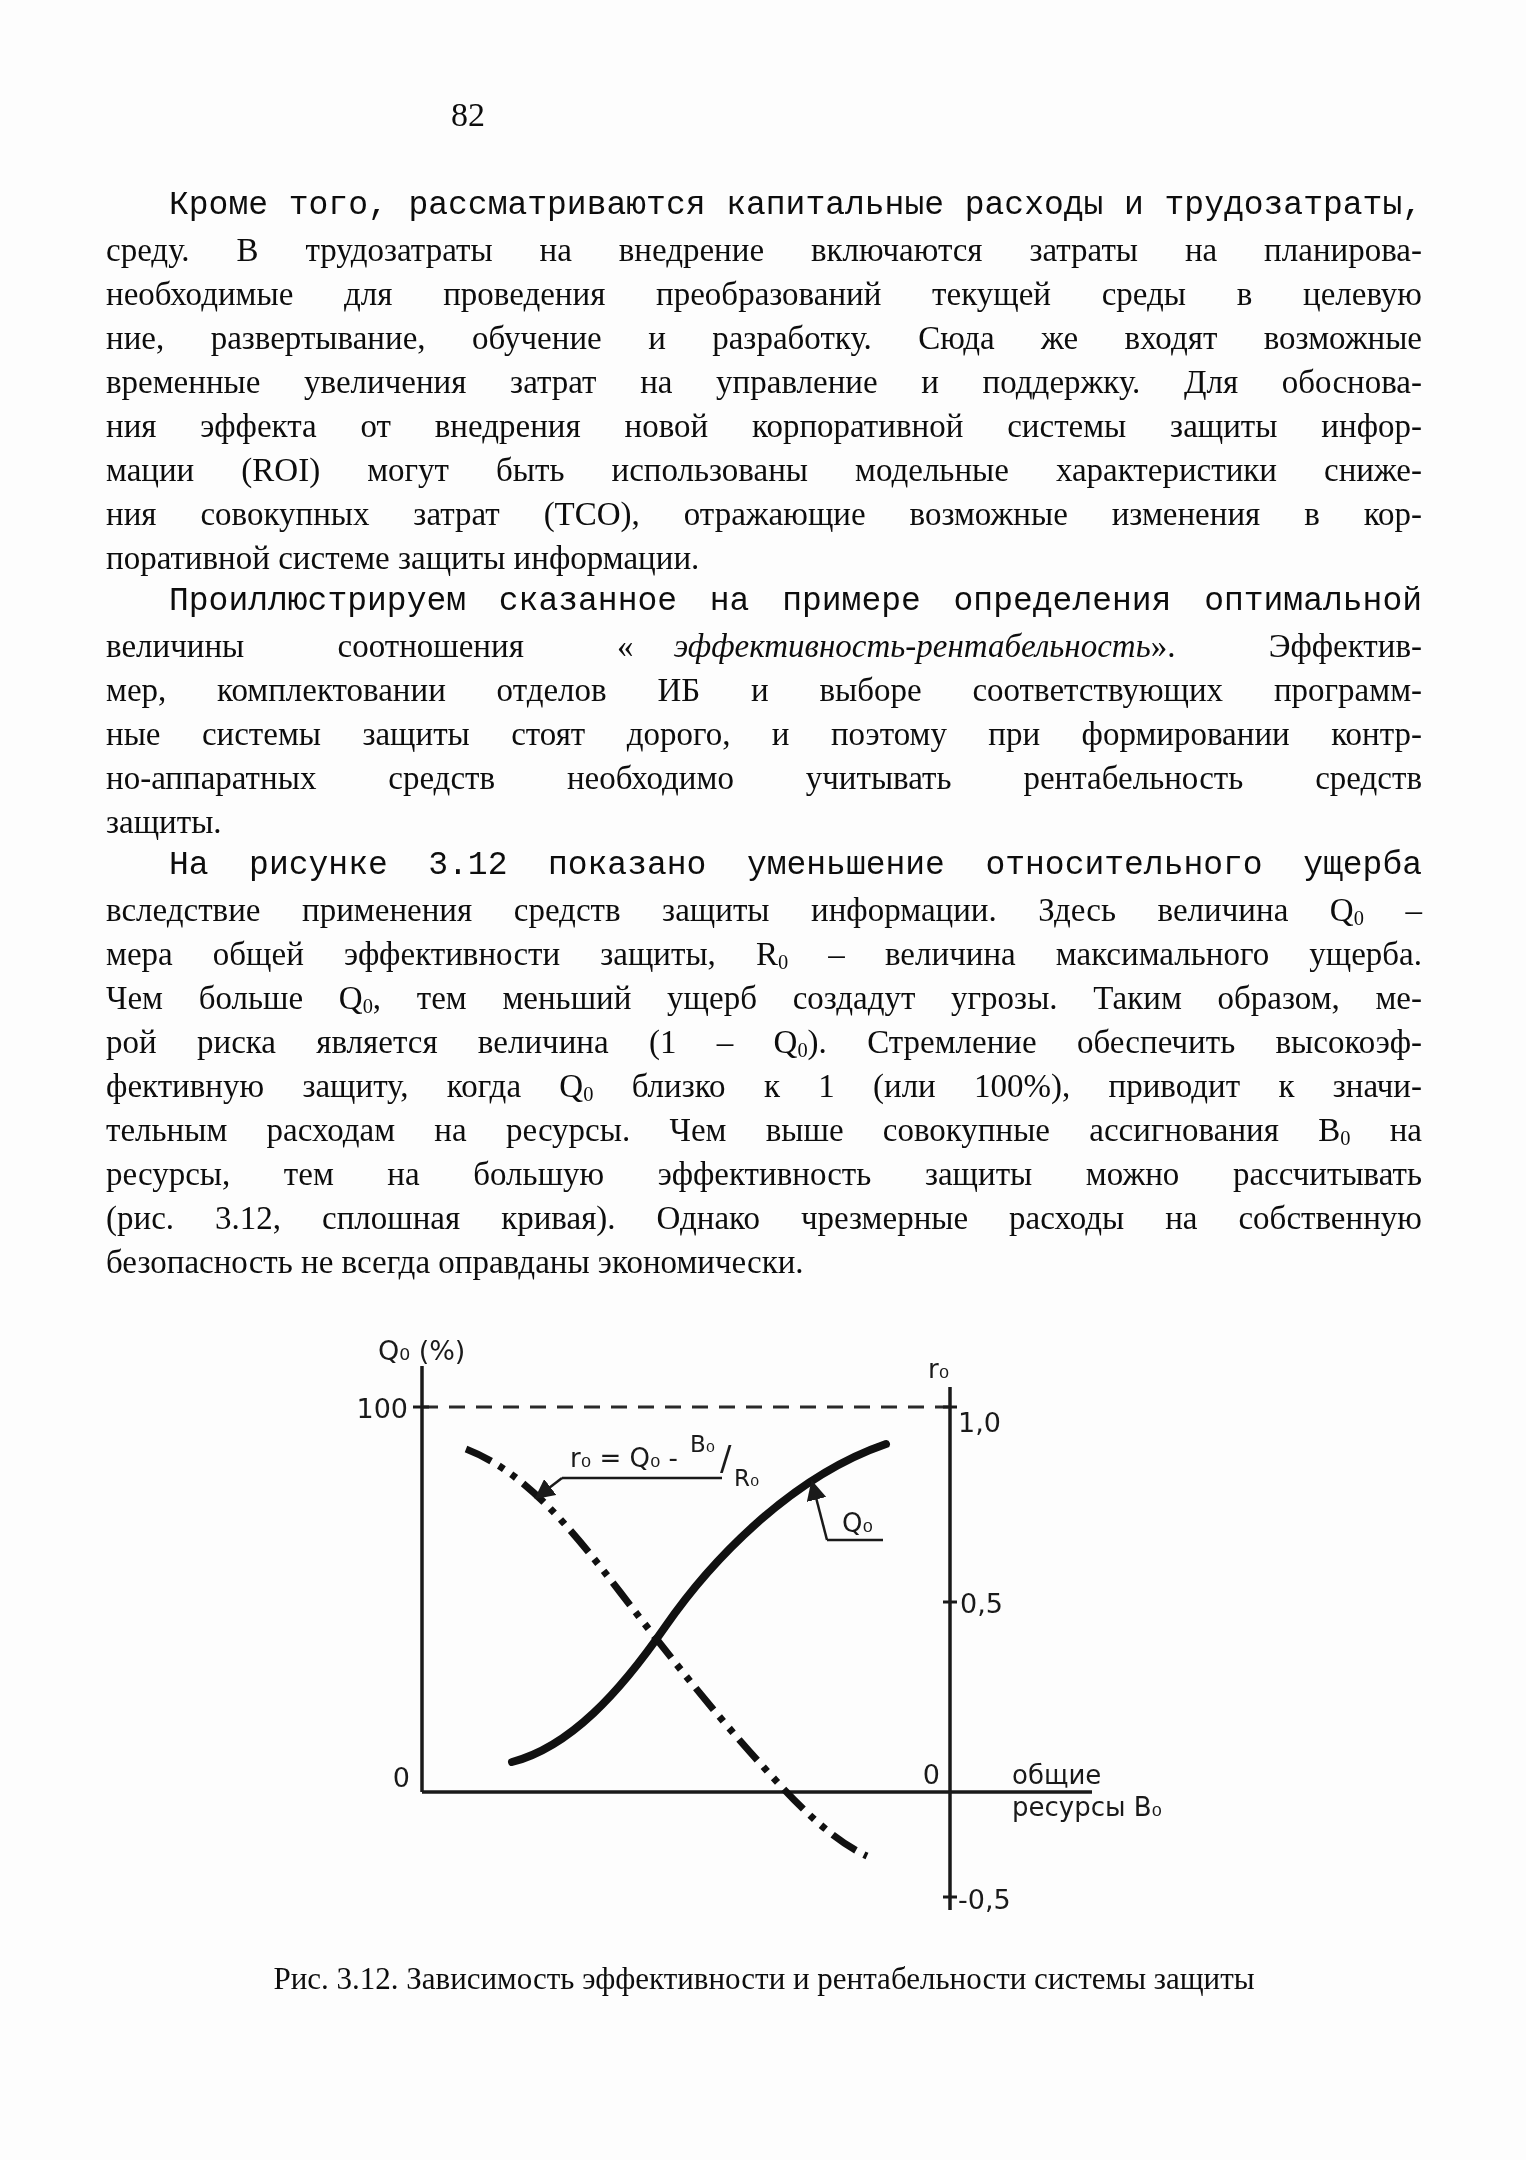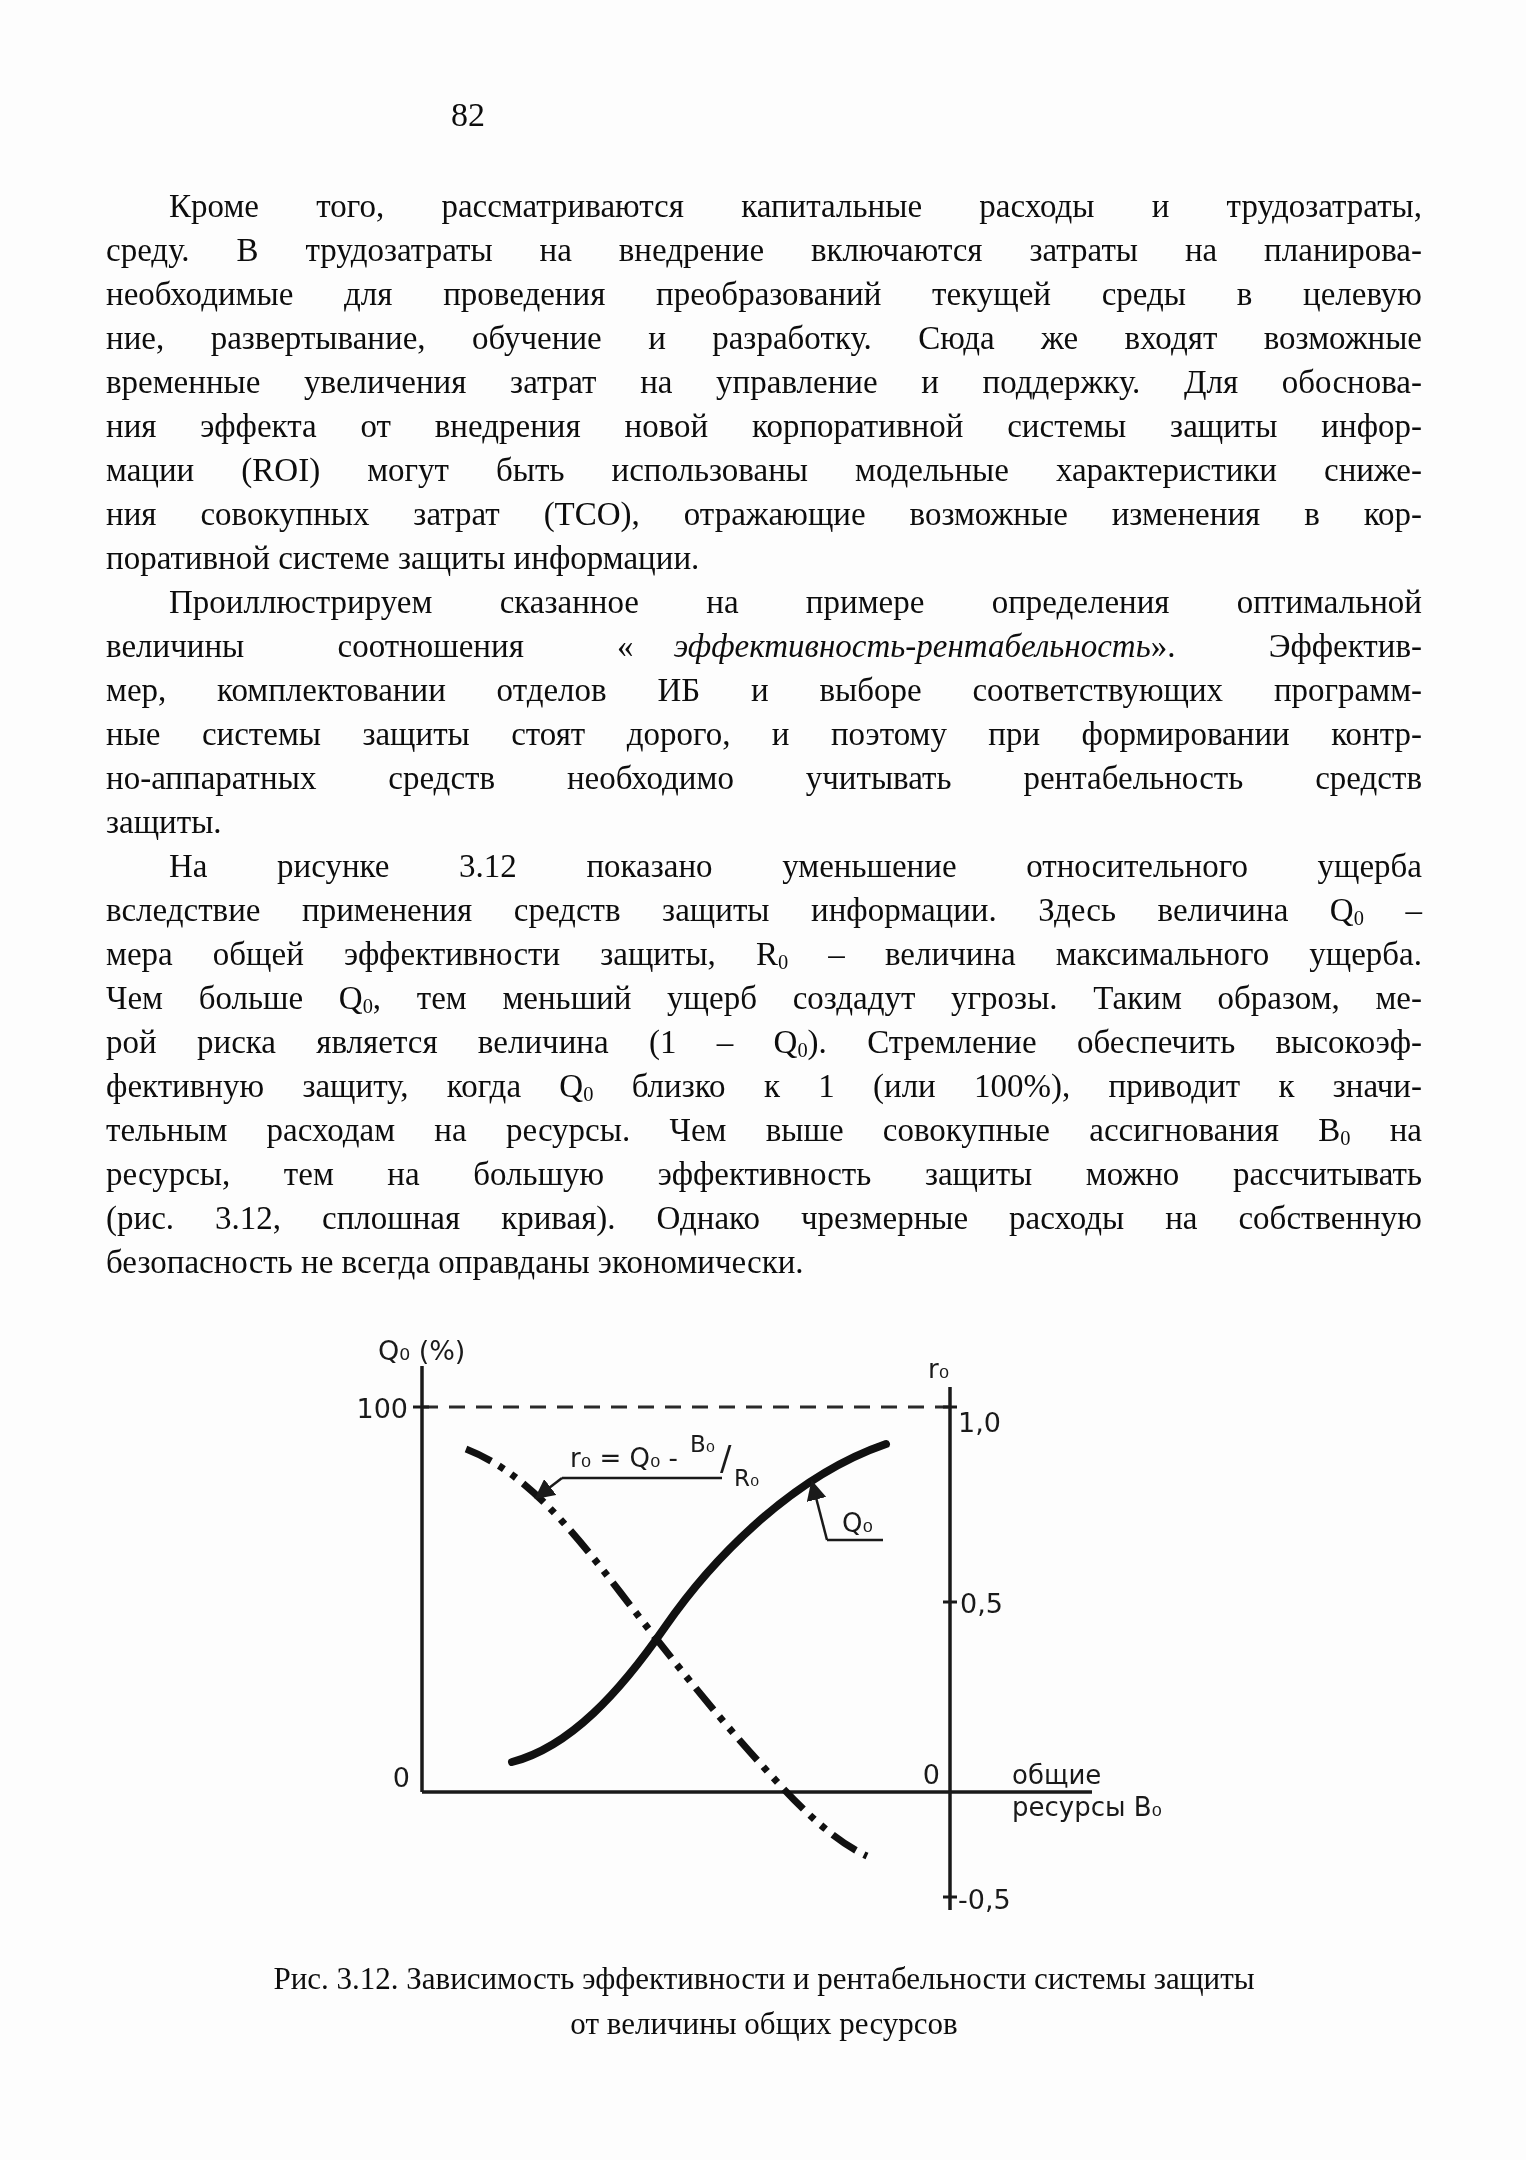--- a/index.html
+++ b/index.html
@@ -11,21 +11,21 @@
   .page-number{
     position:absolute;left:438px;top:96px;width:60px;
     font-size:34px;text-align:center;
   }
   .text-block{
     position:absolute;left:106px;top:184px;width:1316px;
     font-size:33px;line-height:44px;
   }
   .tline{text-align:justify;text-align-last:justify;white-space:normal;}
   .tline.lastline{text-align-last:left;}
-  .tline.indent{text-indent:63px;}
+  .tline.indent{text-indent:63px;font-family:Liberation Mono, monospace;}
   .text-block i{font-style:italic;margin-left:40px;}
   sub{font-size:0.62em;line-height:0;vertical-align:-0.18em;}
   svg.figure{position:absolute;left:330px;top:1332px;overflow:visible;}
   svg.figure text{font-family:"DejaVu Sans",sans-serif;fill:#1a1a1a;}
   .caption{
     position:absolute;left:106px;top:1956px;width:1316px;
     text-align:center;font-size:31px;line-height:45px;
   }
 </style>
 </head>
@@ -106,14 +106,13 @@
   <line x1="232" y1="146" x2="392" y2="146" stroke="#1a1a1a" stroke-width="2.5"></line>
   <line x1="232" y1="146" x2="206" y2="166" stroke="#1a1a1a" stroke-width="2.5" marker-end="url(#arrow)"></line>
 
   <text x="512" y="200" font-size="26">Q₀</text>
   <line x1="497" y1="208" x2="553" y2="208" stroke="#1a1a1a" stroke-width="2.5"></line>
   <line x1="497" y1="208" x2="482" y2="150" stroke="#1a1a1a" stroke-width="2.5" marker-end="url(#arrow)"></line>
 </svg>
 
 <div class="caption">
   <div>Рис. 3.12. Зависимость эффективности и рентабельности системы защиты</div>
-  <div>от величины общих ресурсов</div>
 </div>
 
 </body></html>

